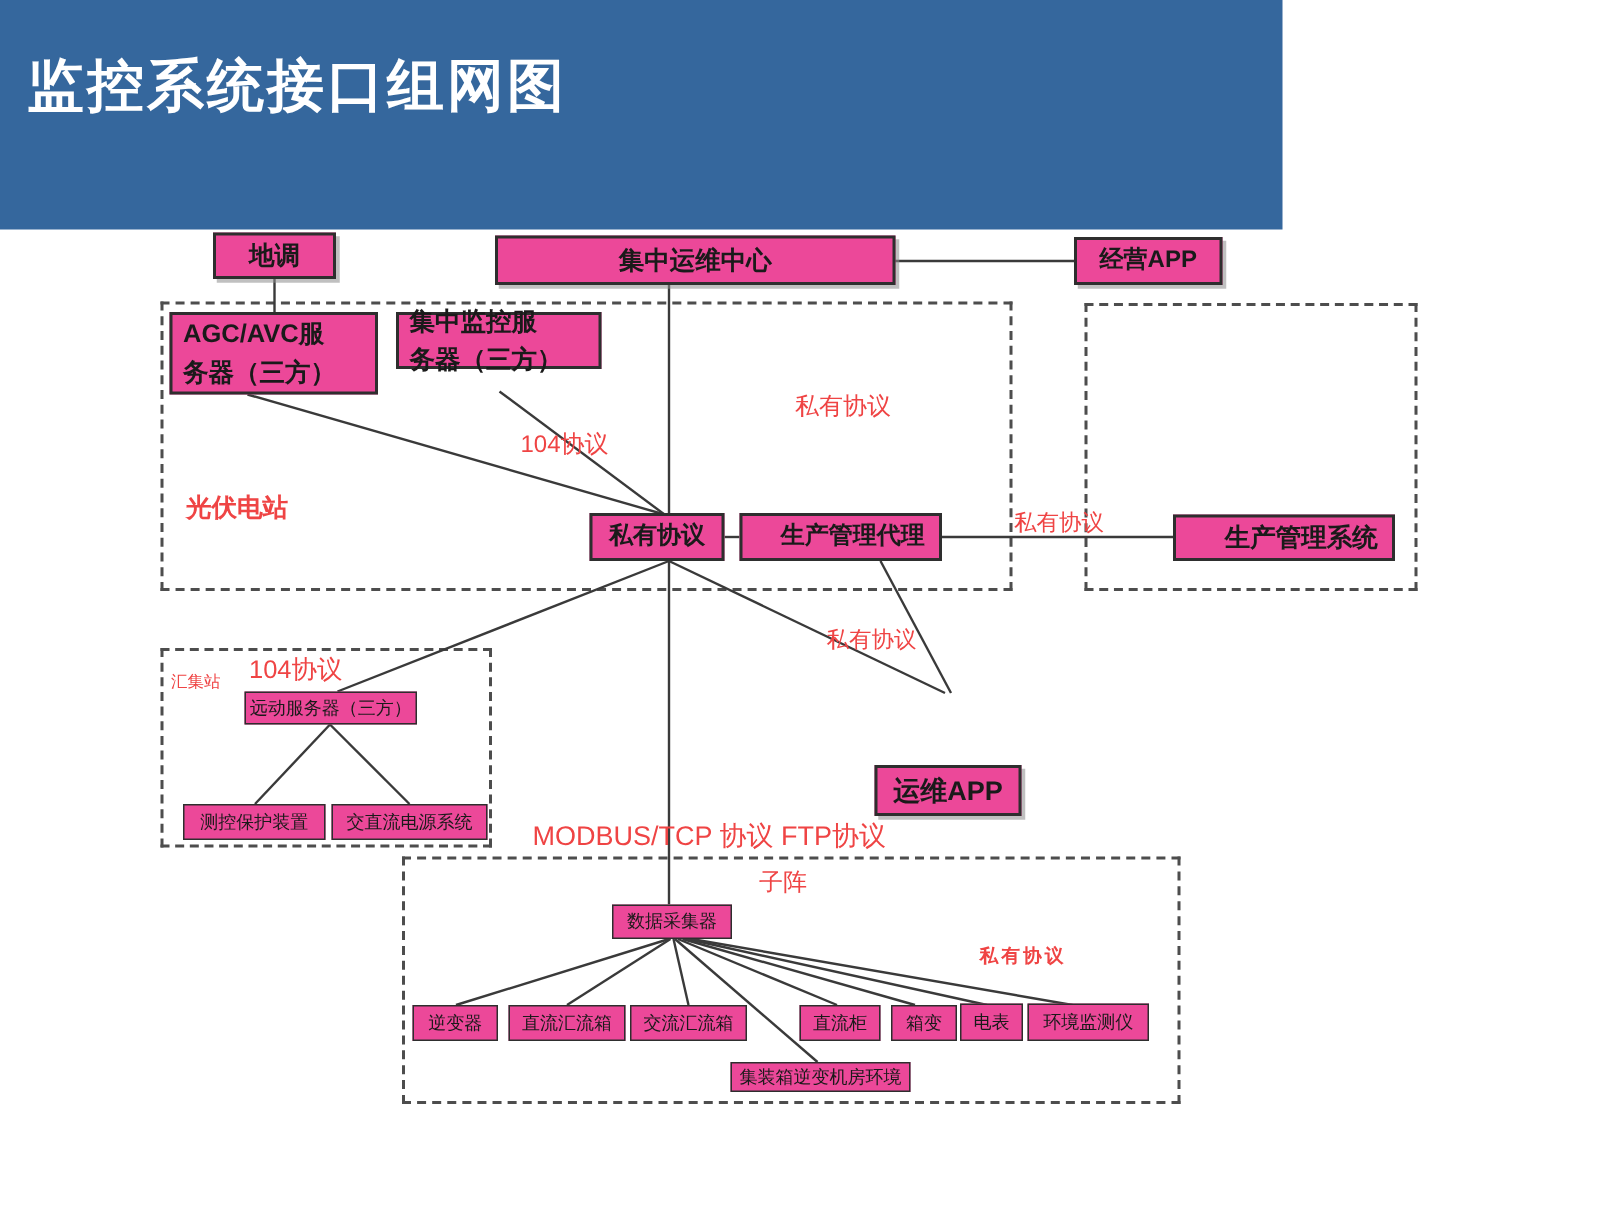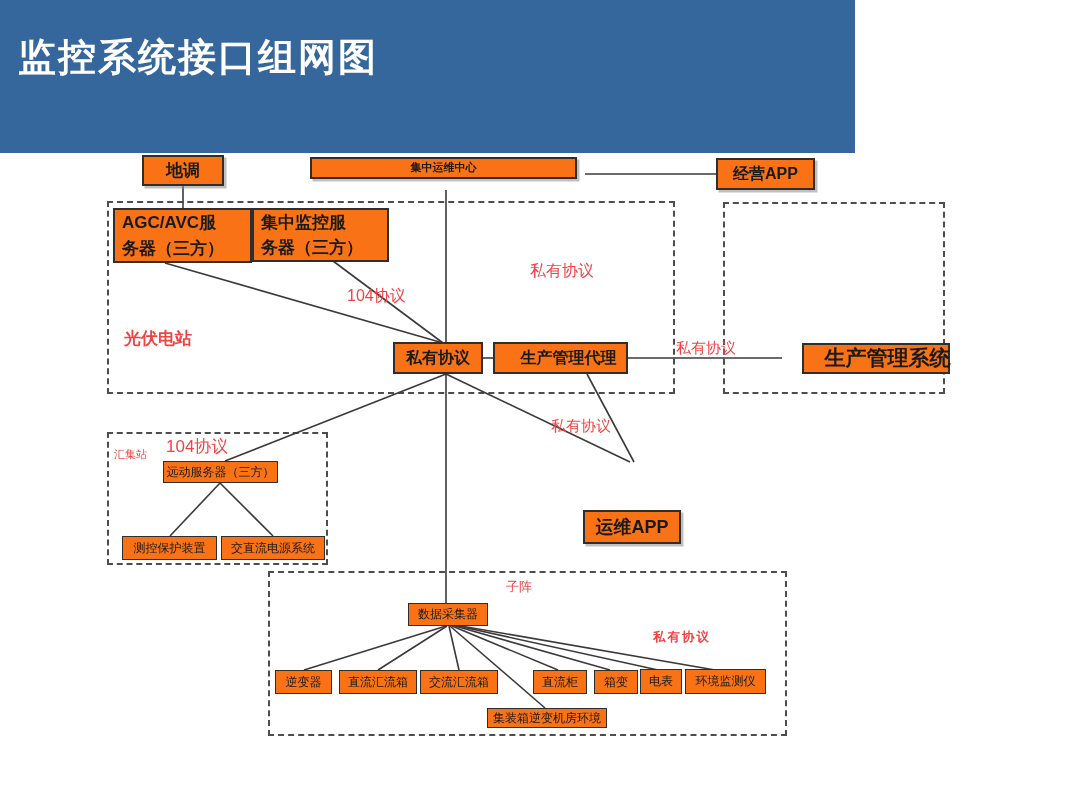--- a/index.html
+++ b/index.html
@@ -18,36 +18,36 @@
   .grp { position:absolute; border:2px dashed #4d4d4d; box-sizing:border-box; background:transparent; }
   .grp-pv    { left:107px; top:201px; width:568px; height:193px; }
   .grp-right { left:723px; top:202px; width:222px; height:192px; }
   .grp-hjz   { left:107px; top:432px; width:221px; height:133px; }
   .grp-zz    { left:268px; top:571px; width:519px; height:165px; }
   
   svg.lines { position:absolute; left:0; top:0; width:1080px; height:810px; }
   svg.lines line { stroke:#3a3a3a; stroke-width:1.6; }
   
   .nd {
-    position:absolute; background:#f97316; border:2px solid #2e2e2e; box-sizing:border-box;
+    position:absolute; background:#ec4899; border:2px solid #2e2e2e; box-sizing:border-box;
     display:flex; align-items:center; justify-content:center; text-align:center;
     line-height:1.25; white-space:nowrap;
   }
   .nd.sm { border-width:1.5px; }
   .shadow { box-shadow:2.5px 2.5px 0 rgba(140,140,140,0.55); }
   .wrap2 { white-space:pre-line; text-align:left; justify-content:flex-start; padding-left:7px; line-height:1.5; }
 
   .nd-didiao    { left:142px; top:155px; width:82px;  height:31px; font-size:17px; font-weight:bold; }
-  .nd-ywzx      { left:310px; top:157px; width:267px; height:22px; font-size:11px; font-weight:bold; }
+  .nd-ywzx      { left:330px; top:157px; width:267px; height:33px; font-size:17px; font-weight:bold; }
   .nd-jyapp     { left:716px; top:158px; width:99px;  height:32px; font-size:16px; font-weight:bold; }
   .nd-agc       { left:113px; top:208px; width:139px; height:55px; font-size:17px; font-weight:bold; }
-  .nd-jjk       { left:252px; top:208px; width:137px; height:54px; font-size:17px; font-weight:bold; }
+  .nd-jjk       { left:264px; top:208px; width:137px; height:38px; font-size:17px; font-weight:bold; }
   .nd-jkxt      { left:393px; top:342px; width:90px;  height:32px; font-size:16px; font-weight:bold; }
   .nd-scdl      { left:493px; top:342px; width:135px; height:32px; font-size:16px; font-weight:bold;padding-left:16px; }
-  .nd-scxt      { left:802px; top:343px; width:148px; height:31px; font-size:21px; font-weight:bold;padding-left:23px; }
+  .nd-scxt      { left:782px; top:343px; width:148px; height:31px; font-size:17px; font-weight:bold;padding-left:23px; }
   .nd-ywapp     { left:583px; top:462px; width:98px;  height:34px; font-size:18px; font-weight:bold;margin-top:48px; }
   .nd-yd        { left:163px; top:461px; width:115px; height:22px; font-size:12px; }
   .nd-ckbh      { left:122px; top:536px; width:95px;  height:24px; font-size:12px; }
   .nd-jzldy     { left:221px; top:536px; width:104px; height:24px; font-size:12px; }
   .nd-sjcjq     { left:408px; top:603px; width:80px;  height:23px; font-size:12px; }
   .nd-nbq       { left:275px; top:670px; width:57px;  height:24px; font-size:12px; }
   .nd-zlhlx     { left:339px; top:670px; width:78px;  height:24px; font-size:12px; }
   .nd-jlhlx     { left:420px; top:670px; width:78px;  height:24px; font-size:12px; }
   .nd-zlg       { left:533px; top:670px; width:54px;  height:24px; font-size:12px; }
   .nd-xb        { left:594px; top:670px; width:44px;  height:24px; font-size:12px; }
@@ -57,21 +57,21 @@
   
   .lbl { position:absolute; white-space:nowrap; color:#ef4444; }
   .lbl-pv       { left:124px; top:327px; font-size:17px; font-weight:bold; }
   .lbl-prv-top  { left:530px; top:261px; font-size:16px; }
   .lbl-104-top  { left:347px; top:286px; font-size:16px; }
   .lbl-prv-pm   { left:676px; top:339px; font-size:15px; }
   .lbl-prv-app  { left:551px; top:417px; font-size:15px; }
   .lbl-104-hjz  { left:166px; top:435px; font-size:17px; }
   .lbl-hjz      { left:114px; top:447px; font-size:11px; }
   .lbl-modbus   { left:355px; top:545px; font-size:18px; }
-  .lbl-zz       { left:506px; top:578px; font-size:13px; }
+  .lbl-zz       { left:506px; top:578px; font-size:16px; }
   .lbl-prv-arr  { left:653px; top:629px; font-size:12.5px; font-weight:bold; letter-spacing:2px; }
 </style>
 </head>
 <body>
 
 <div id="stage">
 
   <div class="hdr" style="background: rgb(53, 103, 157);">
     <div class="hdr-title">监控系统接口组网图</div>
   </div>
@@ -130,15 +130,16 @@
   <div class="nd nd-jzxhj sm">集装箱逆变机房环境</div>
 
   <div class="lbl lbl-pv">光伏电站</div>
   <div class="lbl lbl-hjz">汇集站</div>
   <div class="lbl lbl-zz">子阵</div>
   <div class="lbl lbl-prv-top">私有协议</div>
   <div class="lbl lbl-104-top">104协议</div>
   <div class="lbl lbl-prv-pm">私有协议</div>
   <div class="lbl lbl-prv-app">私有协议</div>
   <div class="lbl lbl-104-hjz">104协议</div>
+  <div class="lbl lbl-modbus">MODBUS/TCP 协议  FTP协议</div>
   <div class="lbl lbl-prv-arr">私有协议</div>
 
 </div>
 
 </body></html>

